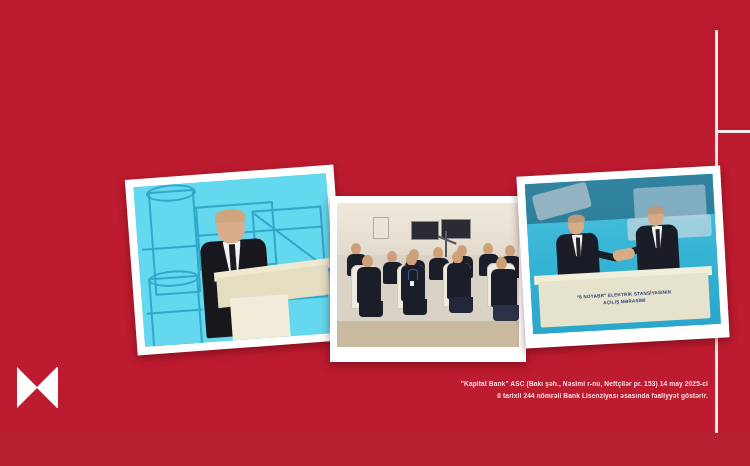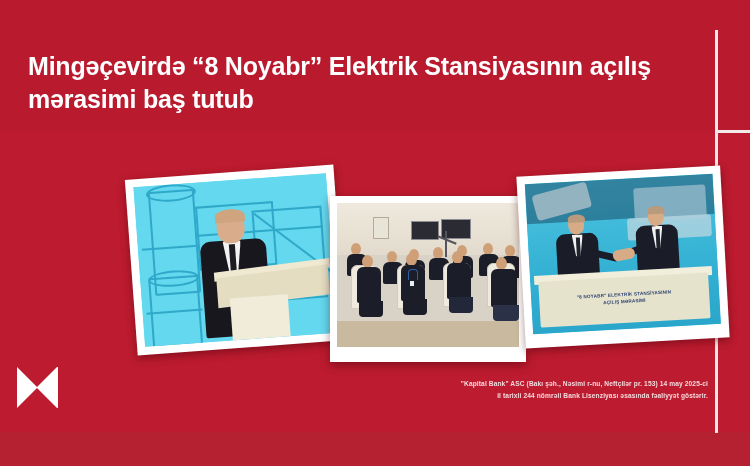--- a/index.html
+++ b/index.html
@@ -156,21 +156,20 @@
 <div class="poster">
 
   <div class="band-top"></div>
   <div class="band-mid"></div>
   <div class="band-bot"></div>
 
   <div class="vline-top"></div>
   <div class="hline"></div>
   <div class="vline-bot"></div>
 
-  <div class="headline">Mingəçevirdə “8 Noyabr” Elektrik Stansiyasının açılış mərasimi baş tutub</div>
 
   <div class="photo" id="photo1">
     <div class="inner">
       <div class="p1-bg"></div>
       <div class="p1-line p1-tower"></div>
       <div class="p1-ell"></div>
       <div class="p1-line p1-tower2"></div>
       <div class="p1-ell2"></div>
       <div class="p1-line p1-box"></div>
       <div class="p1-line p1-box2"></div>

